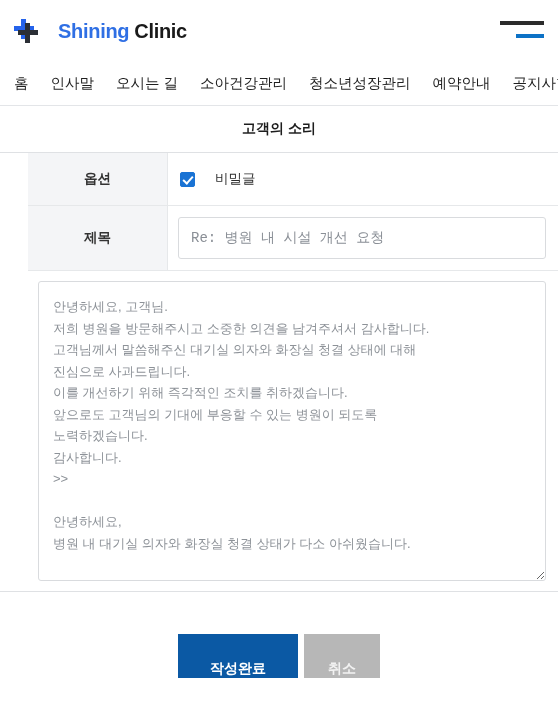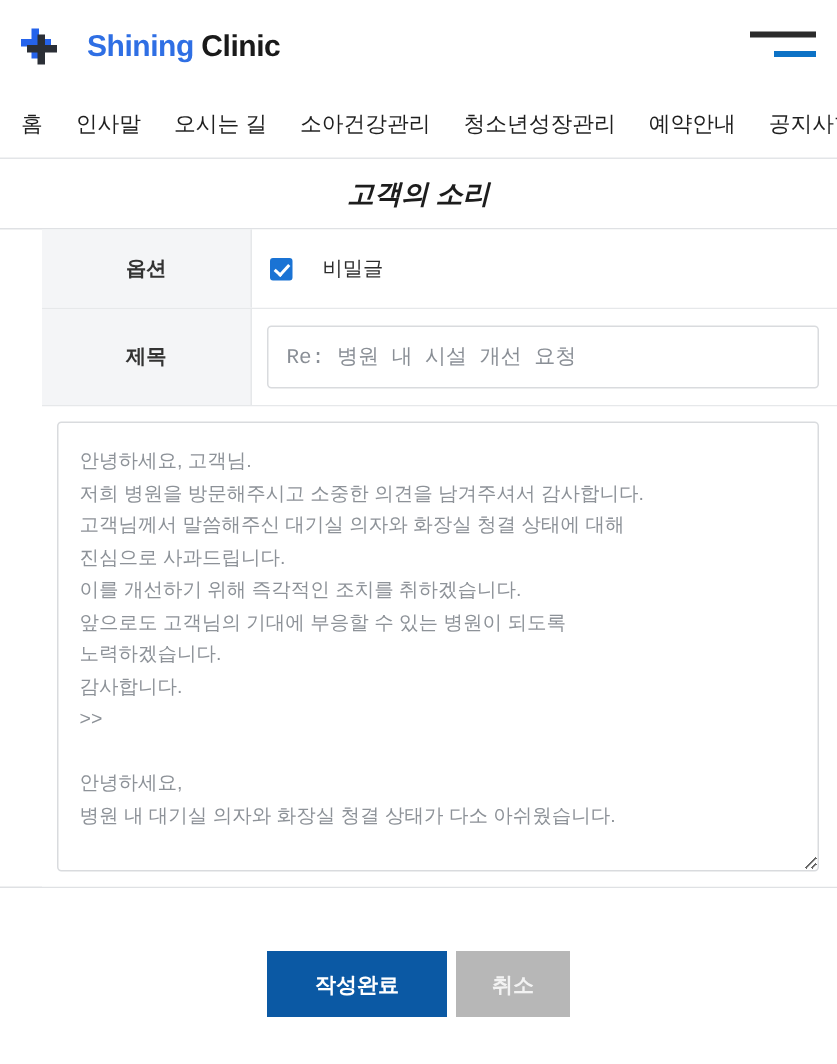--- a/index.html
+++ b/index.html
@@ -107,25 +107,24 @@
     line-height: 1;
     flex: none;
   }
 
   
   .page-title {
     height: 47px;
     display: flex;
     align-items: center;
     justify-content: center;
-    font-size: 18px;
+    font-size: 14px;
     font-weight: bold;
     color: #1d1d1d;
     border-bottom: 1px solid #dfe1e4;
-    font-style: italic;
   }
 
   
   .form-table {
     border-bottom: 1px solid #dfe1e4;
     padding-left: 28px;
   }
   .form-row {
     display: flex;
     align-items: stretch;
@@ -230,21 +229,21 @@
     padding-top: 42px;
   }
   .btn {
     border: none;
     font-family: inherit;
     font-size: 14px;
     font-weight: bold;
     cursor: pointer;
     height: 44px;
     line-height: 44px;
-    padding: 0;
+    padding: 12px;
   }
   .btn-primary {
     width: 120px;
     background: #0b59a4;
     color: #ffffff;
   }
   .btn-secondary {
     width: 76px;
     background: #b7b7b7;
     color: #f2f2f2;

